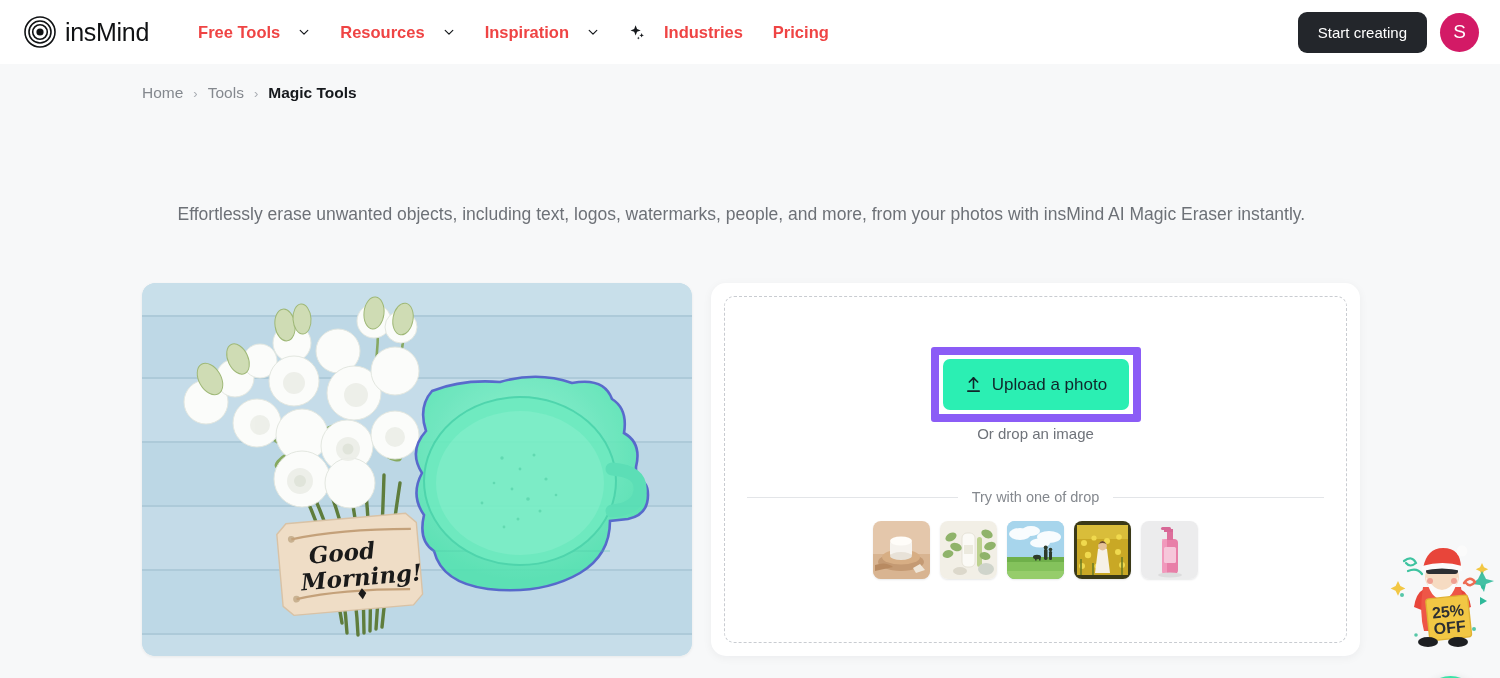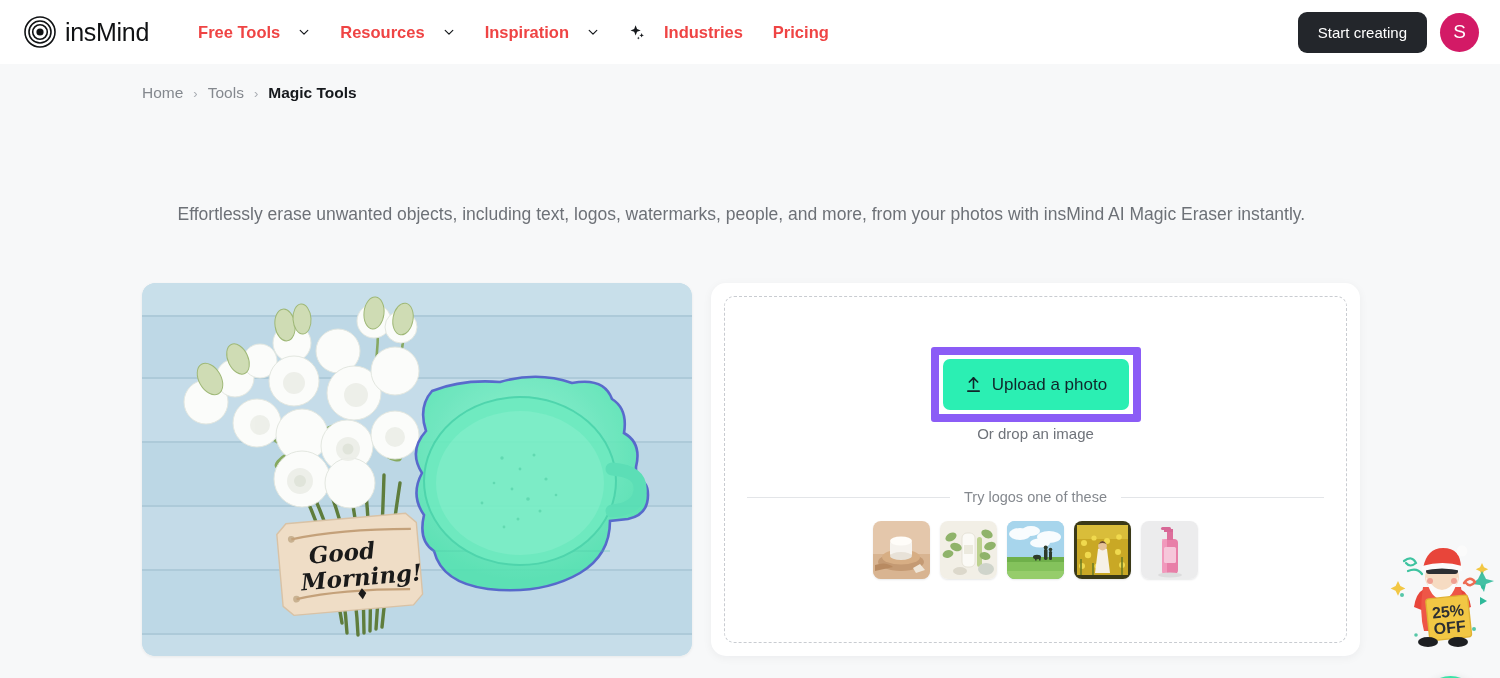--- a/index.html
+++ b/index.html
@@ -411,21 +411,21 @@
             <path d="M4 17 L16 17" stroke="#10262a" stroke-width="1.7" stroke-linecap="round"></path>
           </svg>
           <span class="upload-label">Upload a photo</span>
         </button>
       </div>
 
       <div class="drop-hint">Or drop an image</div>
 
       <div class="try-row">
         <span class="try-rule"></span>
-        <span class="try-label">Try logos one of these</span>
+        <span class="try-label">Try with one of drop</span>
         <span class="try-rule"></span>
       </div>
 
       <div class="samples">
 
         <div class="sample">
           <svg viewBox="0 0 57 58">
             <rect width="57" height="58" fill="#e4c7ab"></rect>
             <rect y="33" width="57" height="25" fill="#d8b491"></rect>
             <ellipse cx="28" cy="41" rx="23" ry="9" fill="#c49a73"></ellipse>

